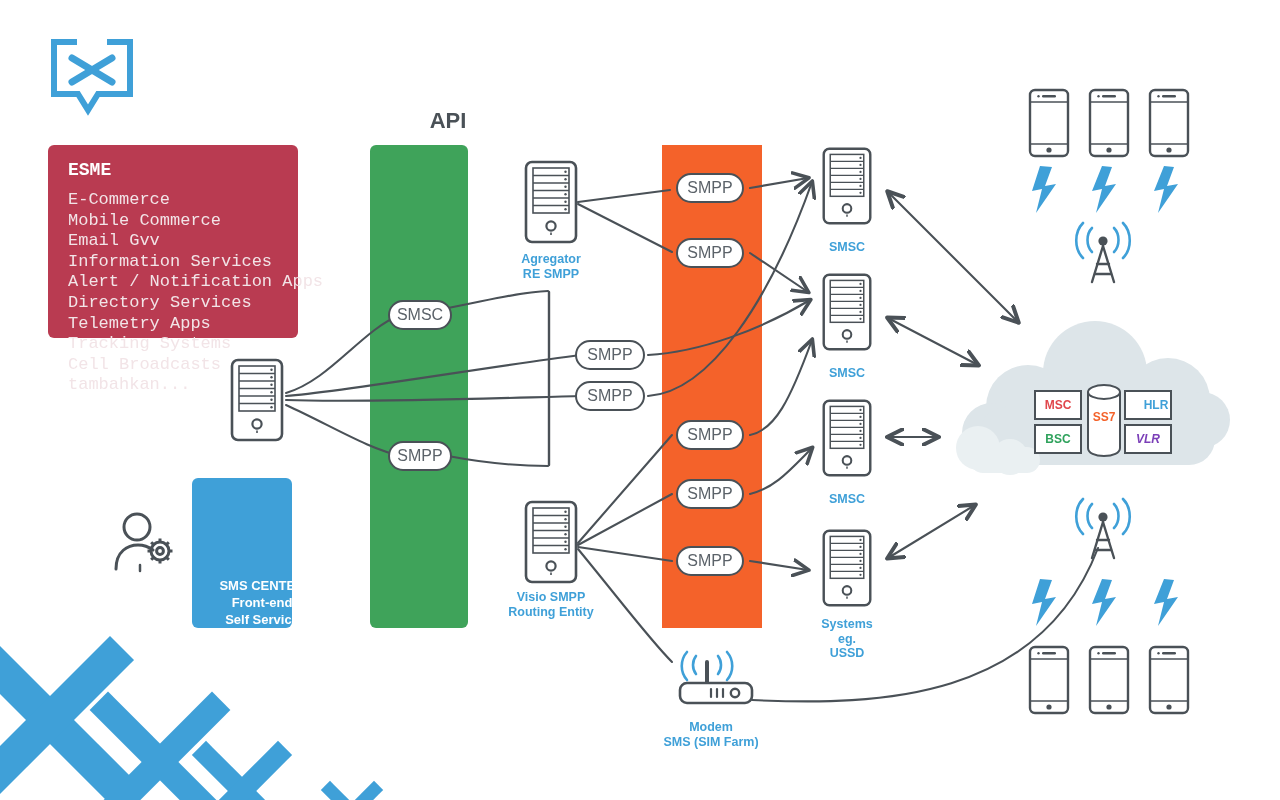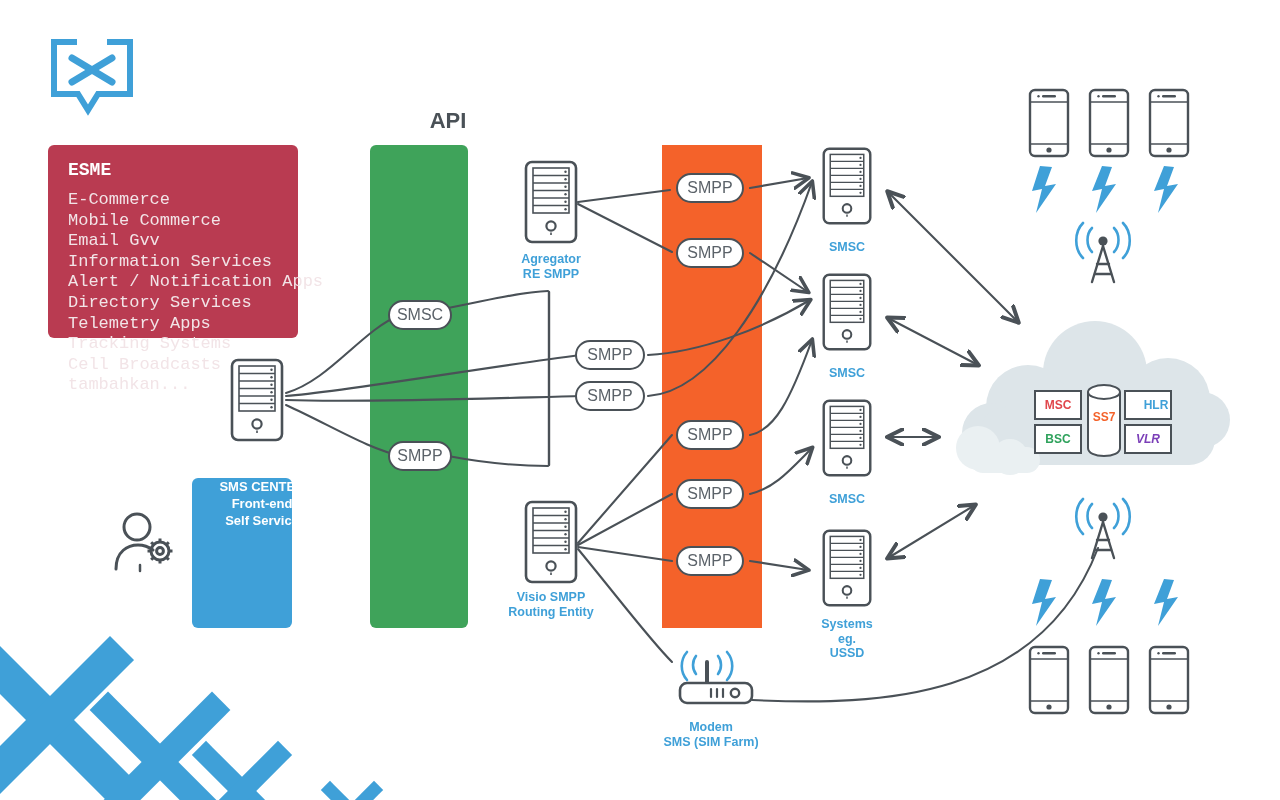--- a/index.html
+++ b/index.html
@@ -39,21 +39,21 @@
   }
   #esme-list {
     position: absolute; left: 20px; top: 45px;
     color: #f2e4e7; font-size: 17px; line-height: 20.6px;
   }
   #esme-list div { white-space: nowrap; }
 
   #frontend-box {
     left: 192px; top: 478px; width: 100px; height: 150px;
     background: #3fa0d8; border-radius: 6px;
-    display: flex; align-items: flex-start; justify-content: center; padding-left: 40px;
+    display: flex; align-items: flex-end; justify-content: center; padding-left: 40px;
   }
   #frontend-text {
     color: #ffffff; font-size: 13px; font-weight: 700;
     text-align: center; line-height: 17px;
   }
   #frontend-text div { white-space: nowrap; }
 
   #api-title {
     left: 398px; top: 108px; width: 100px;
     color: #4a5157; font-size: 22px; font-weight: 700; text-align: center;

